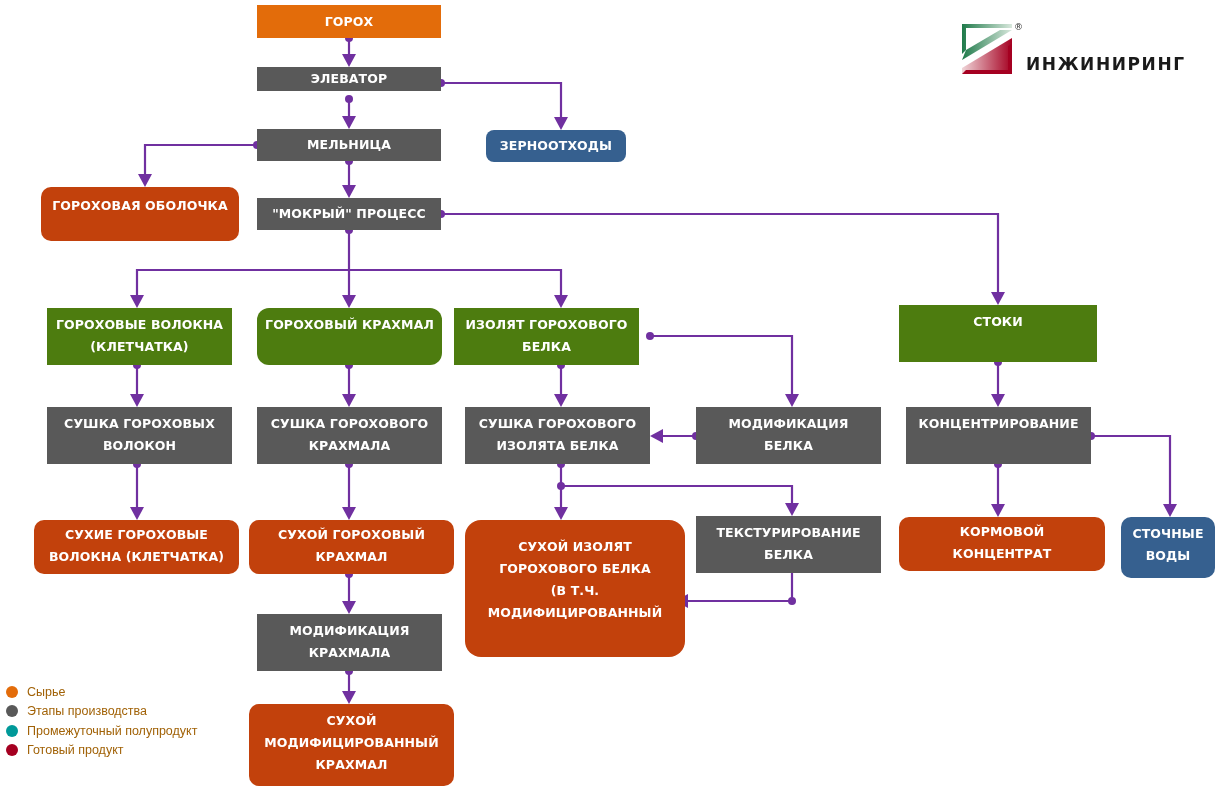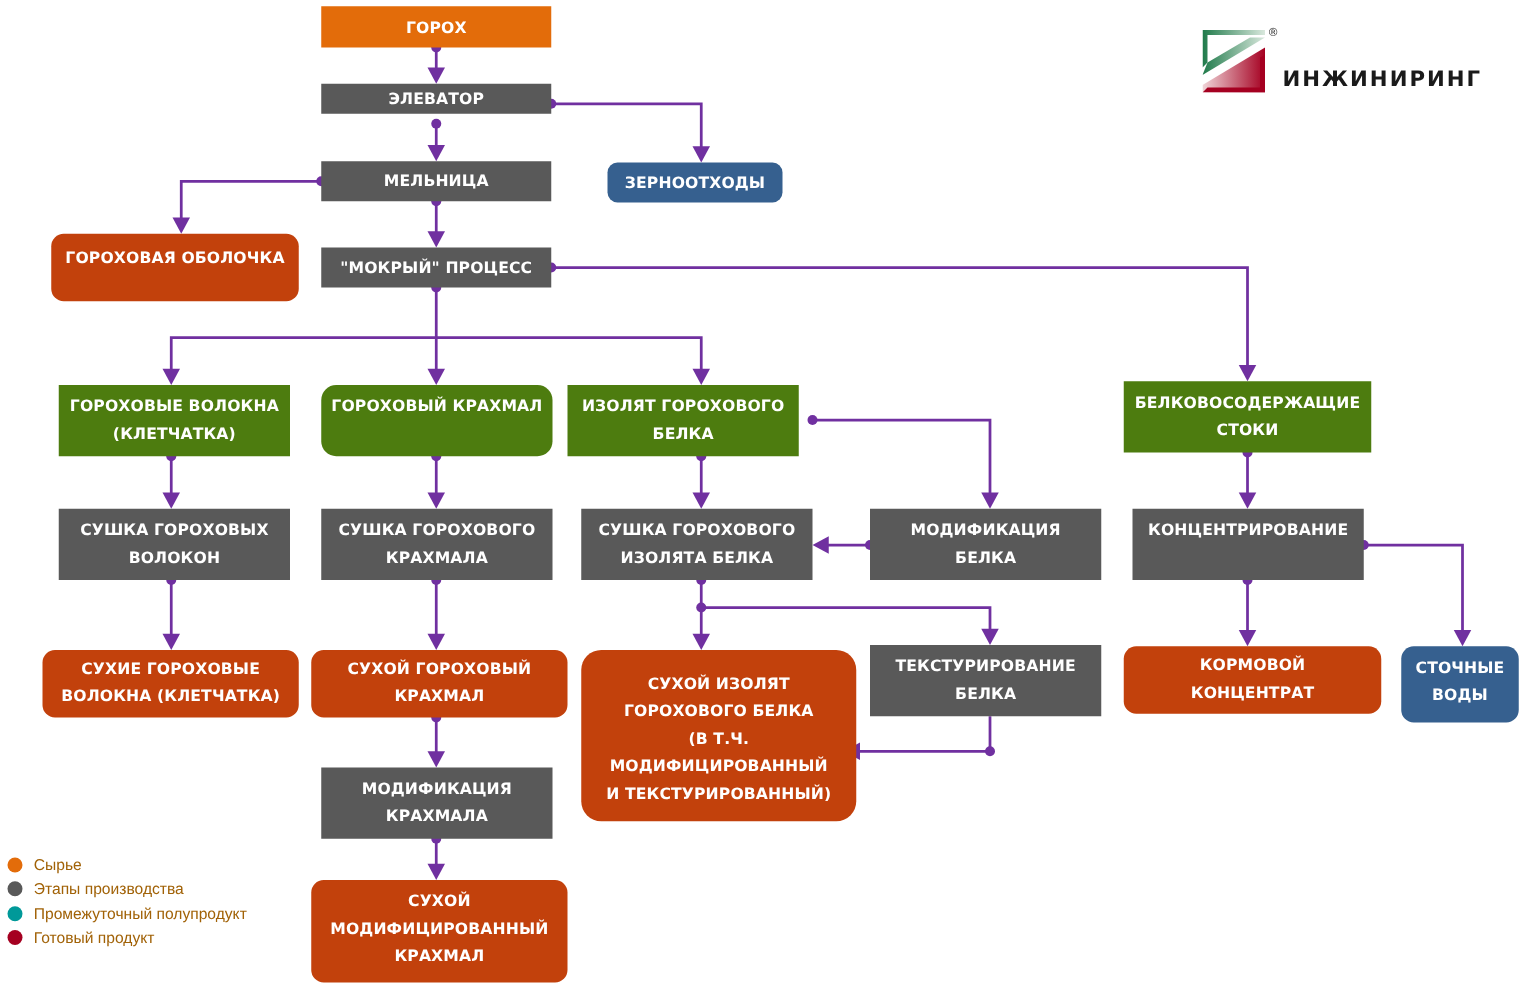--- a/index.html
+++ b/index.html
@@ -195,21 +195,20 @@
     <span>(КЛЕТЧАТКА)</span>
   </div>
 <div class="node inter" style="left:257px;top:308px;width:185px;height:57px;border-radius:12px;">
     <span>ГОРОХОВЫЙ КРАХМАЛ</span>
   </div>
 <div class="node inter" style="left:454px;top:308px;width:185px;height:57px;">
     <span>ИЗОЛЯТ ГОРОХОВОГО</span>
     <span>БЕЛКА</span>
   </div>
 <div class="node inter" style="left:899px;top:305px;width:198px;height:57px;">
-    <span>БЕЛКОВОСОДЕРЖАЩИЕ</span>
     <span>СТОКИ</span>
   </div>
 
 <div class="node stage" style="left:47px;top:407px;width:185px;height:57px;">
     <span>СУШКА ГОРОХОВЫХ</span>
     <span>ВОЛОКОН</span>
   </div>
 <div class="node stage" style="left:257px;top:407px;width:185px;height:57px;">
     <span>СУШКА ГОРОХОВОГО</span>
     <span>КРАХМАЛА</span>
@@ -232,21 +231,20 @@
   </div>
 <div class="node final" style="left:249px;top:520px;width:205px;height:54px;padding-top:4px;">
     <span>СУХОЙ ГОРОХОВЫЙ</span>
     <span>КРАХМАЛ</span>
   </div>
 <div class="node final" style="left:465px;top:520px;width:220px;height:137px;padding-top:16px;border-radius:16px;">
     <span>СУХОЙ ИЗОЛЯТ</span>
     <span>ГОРОХОВОГО БЕЛКА</span>
     <span>(В Т.Ч.</span>
     <span>МОДИФИЦИРОВАННЫЙ</span>
-    <span>И ТЕКСТУРИРОВАННЫЙ)</span>
   </div>
 <div class="node stage" style="left:696px;top:516px;width:185px;height:57px;">
     <span>ТЕКСТУРИРОВАНИЕ</span>
     <span>БЕЛКА</span>
   </div>
 <div class="node final" style="left:899px;top:517px;width:206px;height:54px;padding-top:4px;">
     <span>КОРМОВОЙ</span>
     <span>КОНЦЕНТРАТ</span>
   </div>
 <div class="node waste" style="left:1121px;top:517px;width:94px;height:61px;padding-top:6px;border-radius:10px;">

